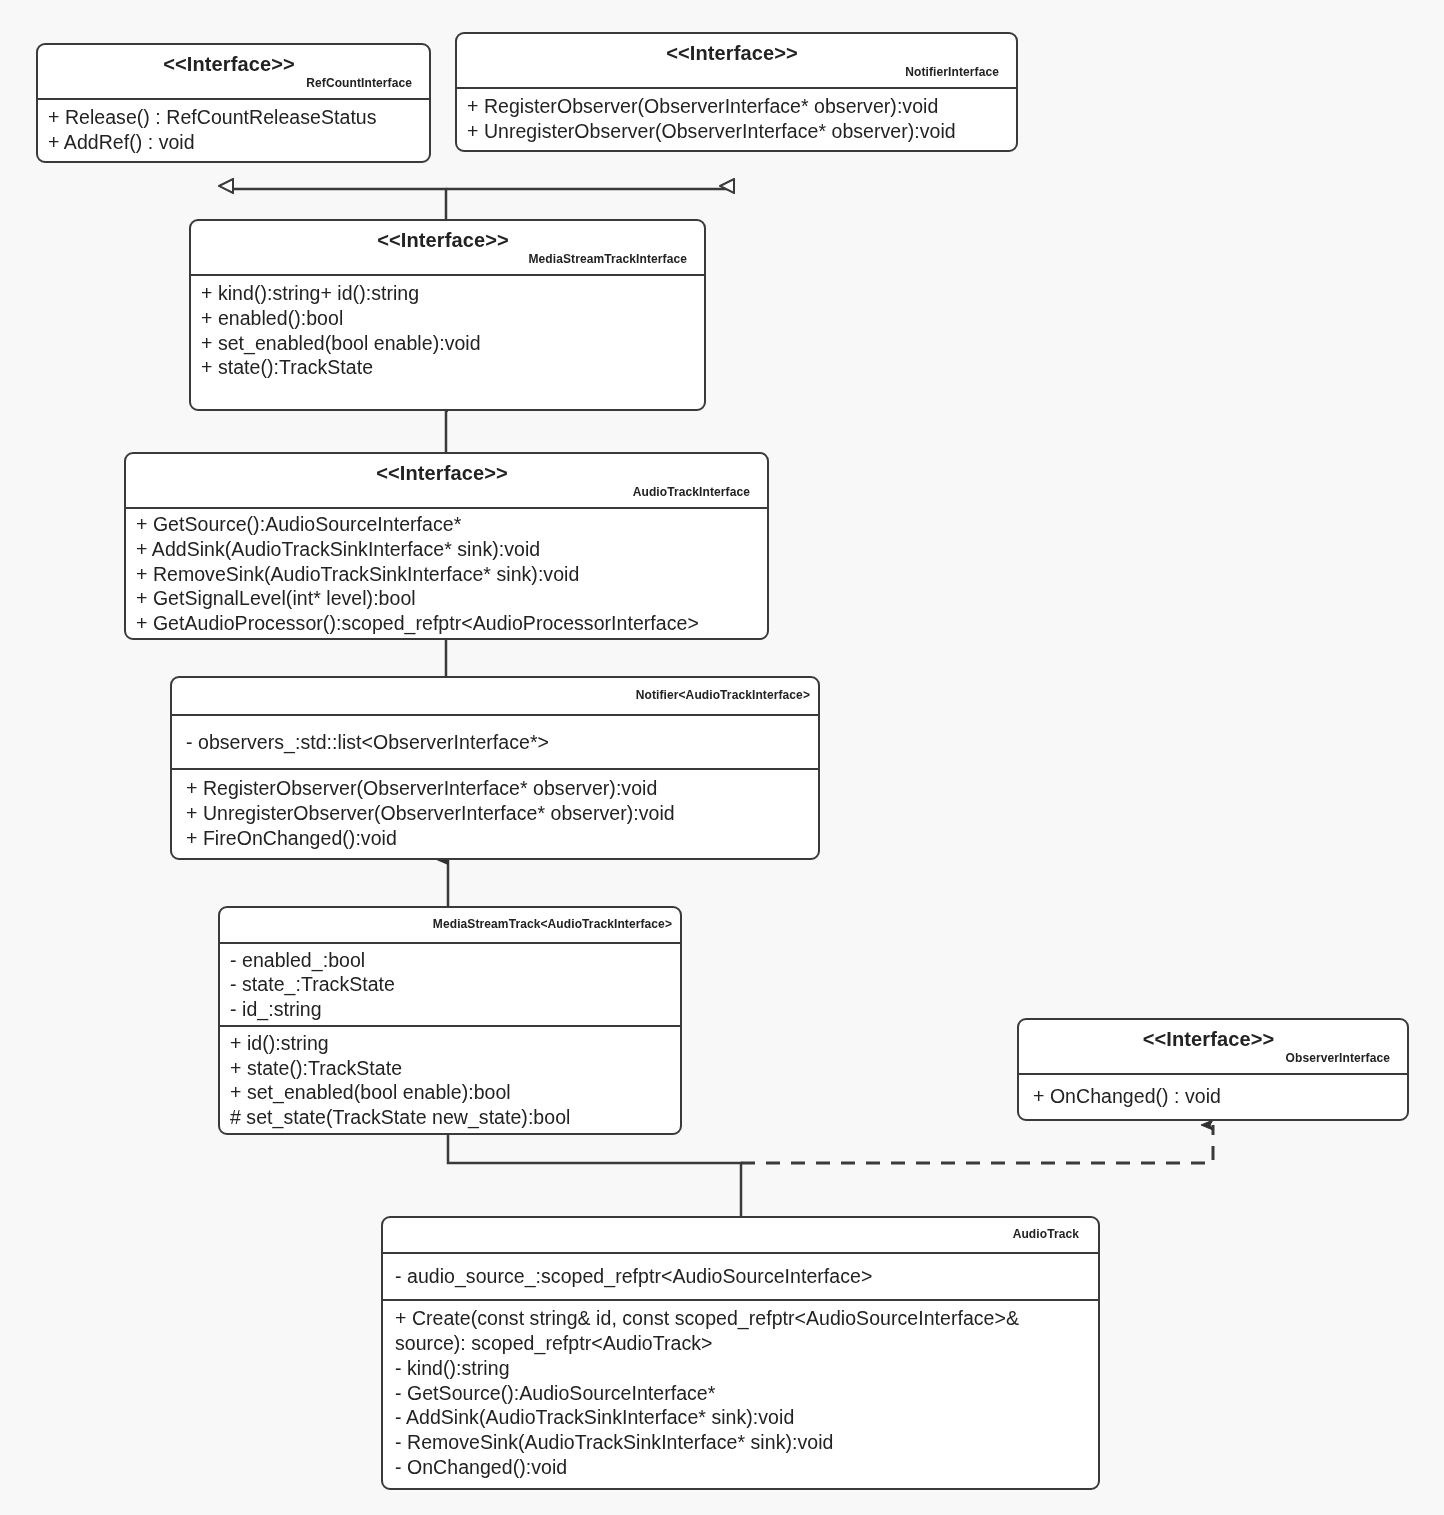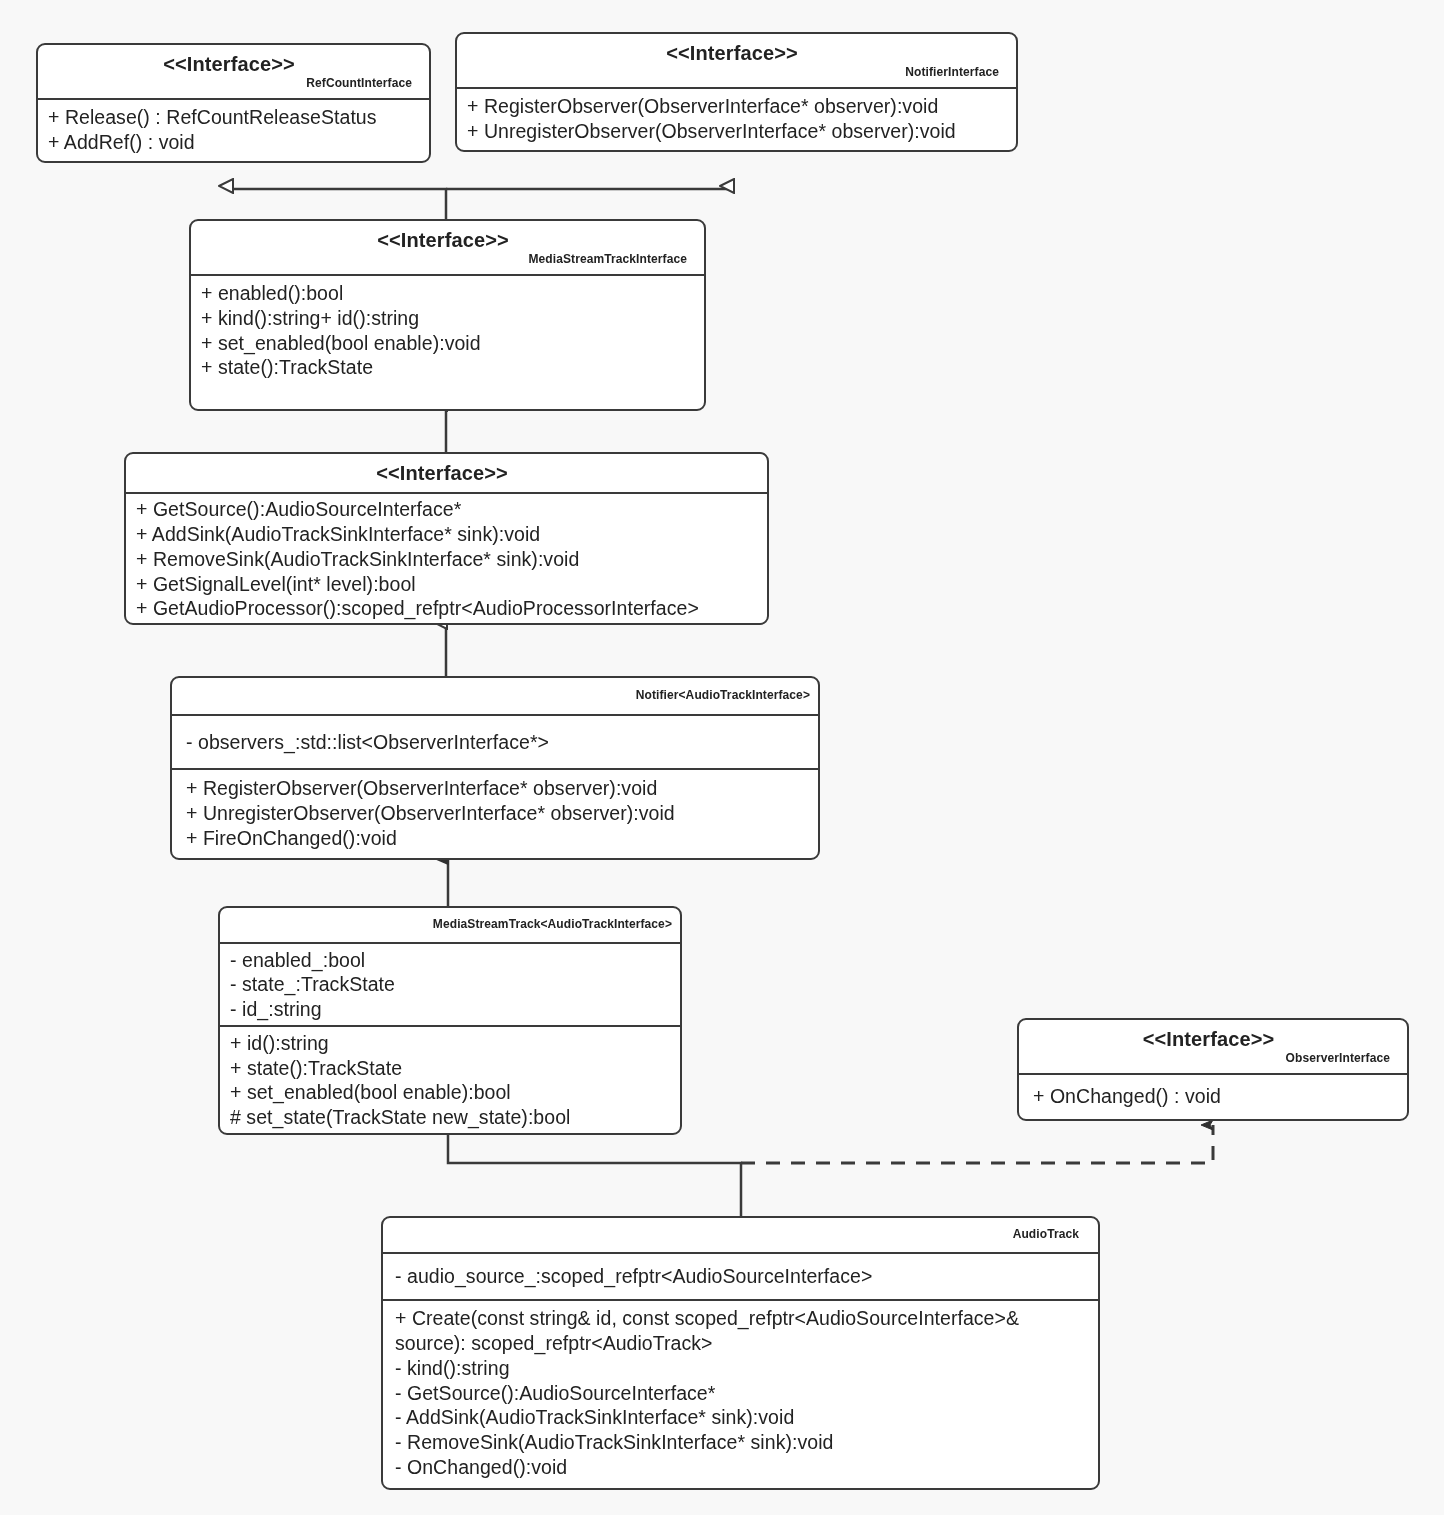--- a/index.html
+++ b/index.html
@@ -127,30 +127,31 @@
     </div>
   </div>
 
   <div class="uml-box" style="left:189px; top:219px; width:517px; height:192px;">
     <div class="box-header">
       <span class="stereotype">&lt;&lt;Interface&gt;&gt;</span>
       <span class="classname">MediaStreamTrackInterface</span>
     </div>
     <div class="divider"></div>
     <div class="compartment">
+      <div class="member">+ kind():string+ id():string</div>
       <div class="member">+ enabled():bool</div>
-      <div class="member">+ kind():string+ id():string</div>
       <div class="member">+ set_enabled(bool enable):void</div>
       <div class="member">+ state():TrackState</div>
     </div>
   </div>
 
   <div class="uml-box" style="left:124px; top:452px; width:645px;">
     <div class="box-header">
       <span class="stereotype">&lt;&lt;Interface&gt;&gt;</span>
+      <span class="classname">AudioTrackInterface</span>
     </div>
     <div class="divider"></div>
     <div class="compartment" style="padding-top:3px;padding-bottom:2px;">
       <div class="member">+ GetSource():AudioSourceInterface*</div>
       <div class="member">+ AddSink(AudioTrackSinkInterface* sink):void</div>
       <div class="member">+ RemoveSink(AudioTrackSinkInterface* sink):void</div>
       <div class="member">+ GetSignalLevel(int* level):bool</div>
       <div class="member">+ GetAudioProcessor():scoped_refptr&lt;AudioProcessorInterface&gt;</div>
     </div>
   </div>

